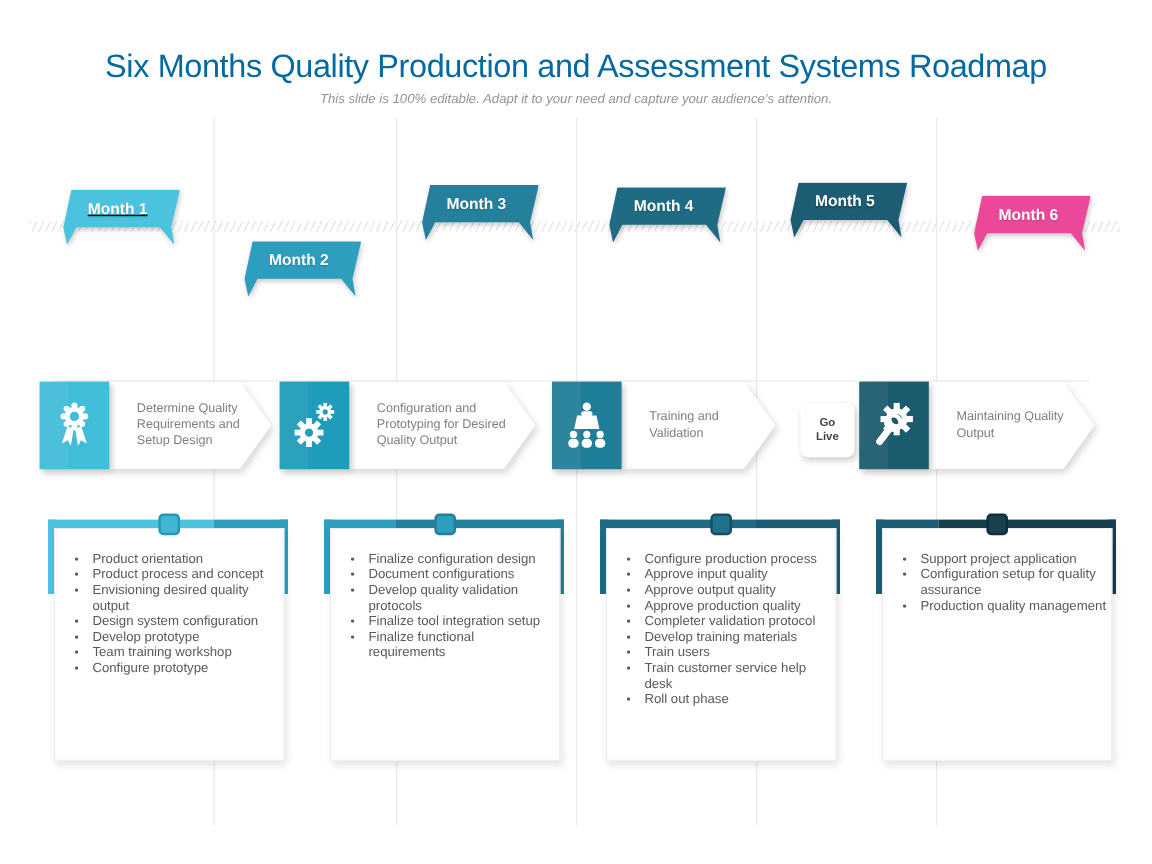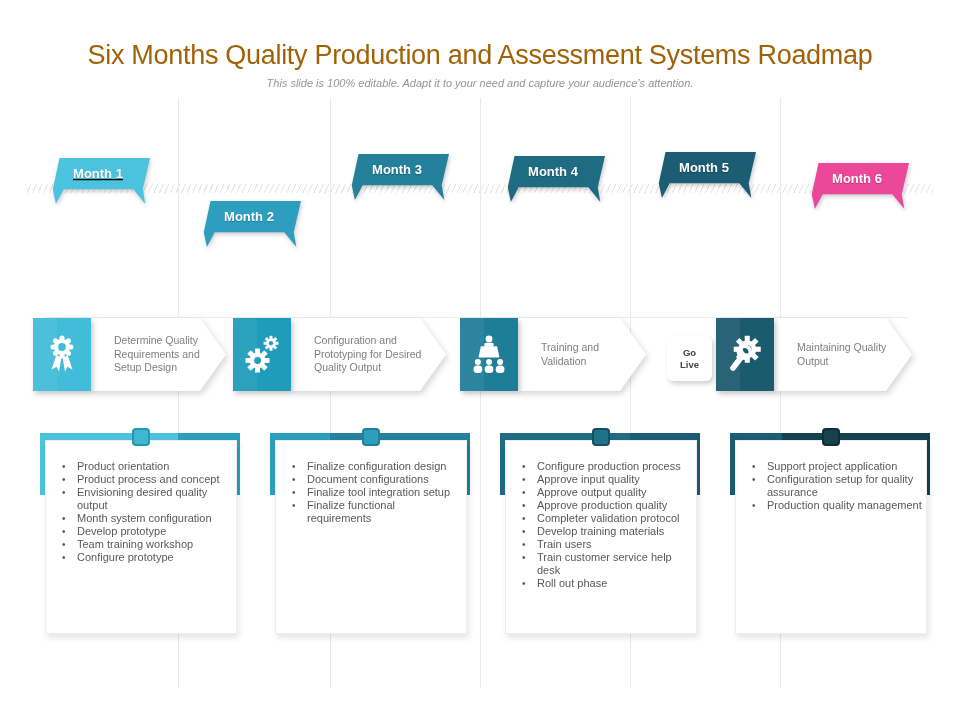--- a/index.html
+++ b/index.html
@@ -1,21 +1,21 @@
 <!DOCTYPE html>
 <html><head>
 <meta charset="utf-8">
 <style>
   html,body{margin:0;padding:0;background:#ffffff;}
   .slide{position:relative;width:960px;height:720px;background:#ffffff;overflow:hidden;
          font-family:"Liberation Sans","DejaVu Sans",sans-serif;}
 
   
   .title{position:absolute;left:0;top:40px;width:960px;text-align:center;
-         font-size:27px;font-weight:400;color:#a16207;letter-spacing:-.3px;}
+         font-size:27px;font-weight:400;color:#0369a1;letter-spacing:-.3px;}
   .subtitle{position:absolute;left:0;top:77px;width:960px;text-align:center;
             font-style:italic;font-size:11px;color:#949494;}
 
   
   .vline{position:absolute;top:98px;height:590px;width:1px;background:#e7e9ea;z-index:0;}
   .hline{position:absolute;left:45px;top:317px;width:863px;height:1px;background:#e9ebec;z-index:0;}
   .hatch{position:absolute;left:25px;top:184px;width:908px;height:9px;z-index:0;opacity:.85;
          background:repeating-linear-gradient(115deg,#e0e0e0 0 1px,transparent 1px 5px);}
 
   
@@ -219,38 +219,39 @@
     <div class="bar seg-l" style="background: rgb(76, 195, 222);"></div>
     <div class="bar seg-r" style="background: rgb(46, 158, 191);"></div>
     <div class="arm l" style="background: rgb(76, 195, 222);"></div>
     <div class="arm r" style="background: rgb(46, 158, 191);"></div>
     <div class="handle" style="background: rgb(63, 183, 211); border-color: rgb(37, 150, 182);"></div>
     <div class="card">
       <ul>
         <li>Product orientation</li>
         <li>Product process and concept</li>
         <li>Envisioning desired quality output</li>
-        <li>Month system configuration</li>
+        <li>Design system configuration</li>
         <li>Develop prototype</li>
         <li>Team training workshop</li>
         <li>Configure prototype</li>
       </ul>
     </div>
   </div>
 
   <div class="bracket b2" style="left:270px">
     <div class="bar seg-l" style="background: rgb(46, 158, 191);"></div>
     <div class="bar seg-r" style="background: rgb(37, 128, 155);"></div>
     <div class="arm l" style="background: rgb(46, 158, 191);"></div>
     <div class="arm r" style="background: rgb(37, 128, 155);"></div>
     <div class="handle" style="background: rgb(45, 158, 188); border-color: rgb(31, 127, 156);"></div>
     <div class="card">
       <ul>
         <li>Finalize configuration design</li>
         <li>Document configurations</li>
+        <li>Develop quality validation protocols</li>
         <li>Finalize tool integration setup</li>
         <li>Finalize functional requirements</li>
       </ul>
     </div>
   </div>
 
   <div class="bracket b3" style="left:500px">
     <div class="bar seg-l" style="background: rgb(31, 107, 131);"></div>
     <div class="bar seg-r" style="background: rgb(28, 93, 115);"></div>
     <div class="arm l" style="background: rgb(31, 107, 131);"></div>

